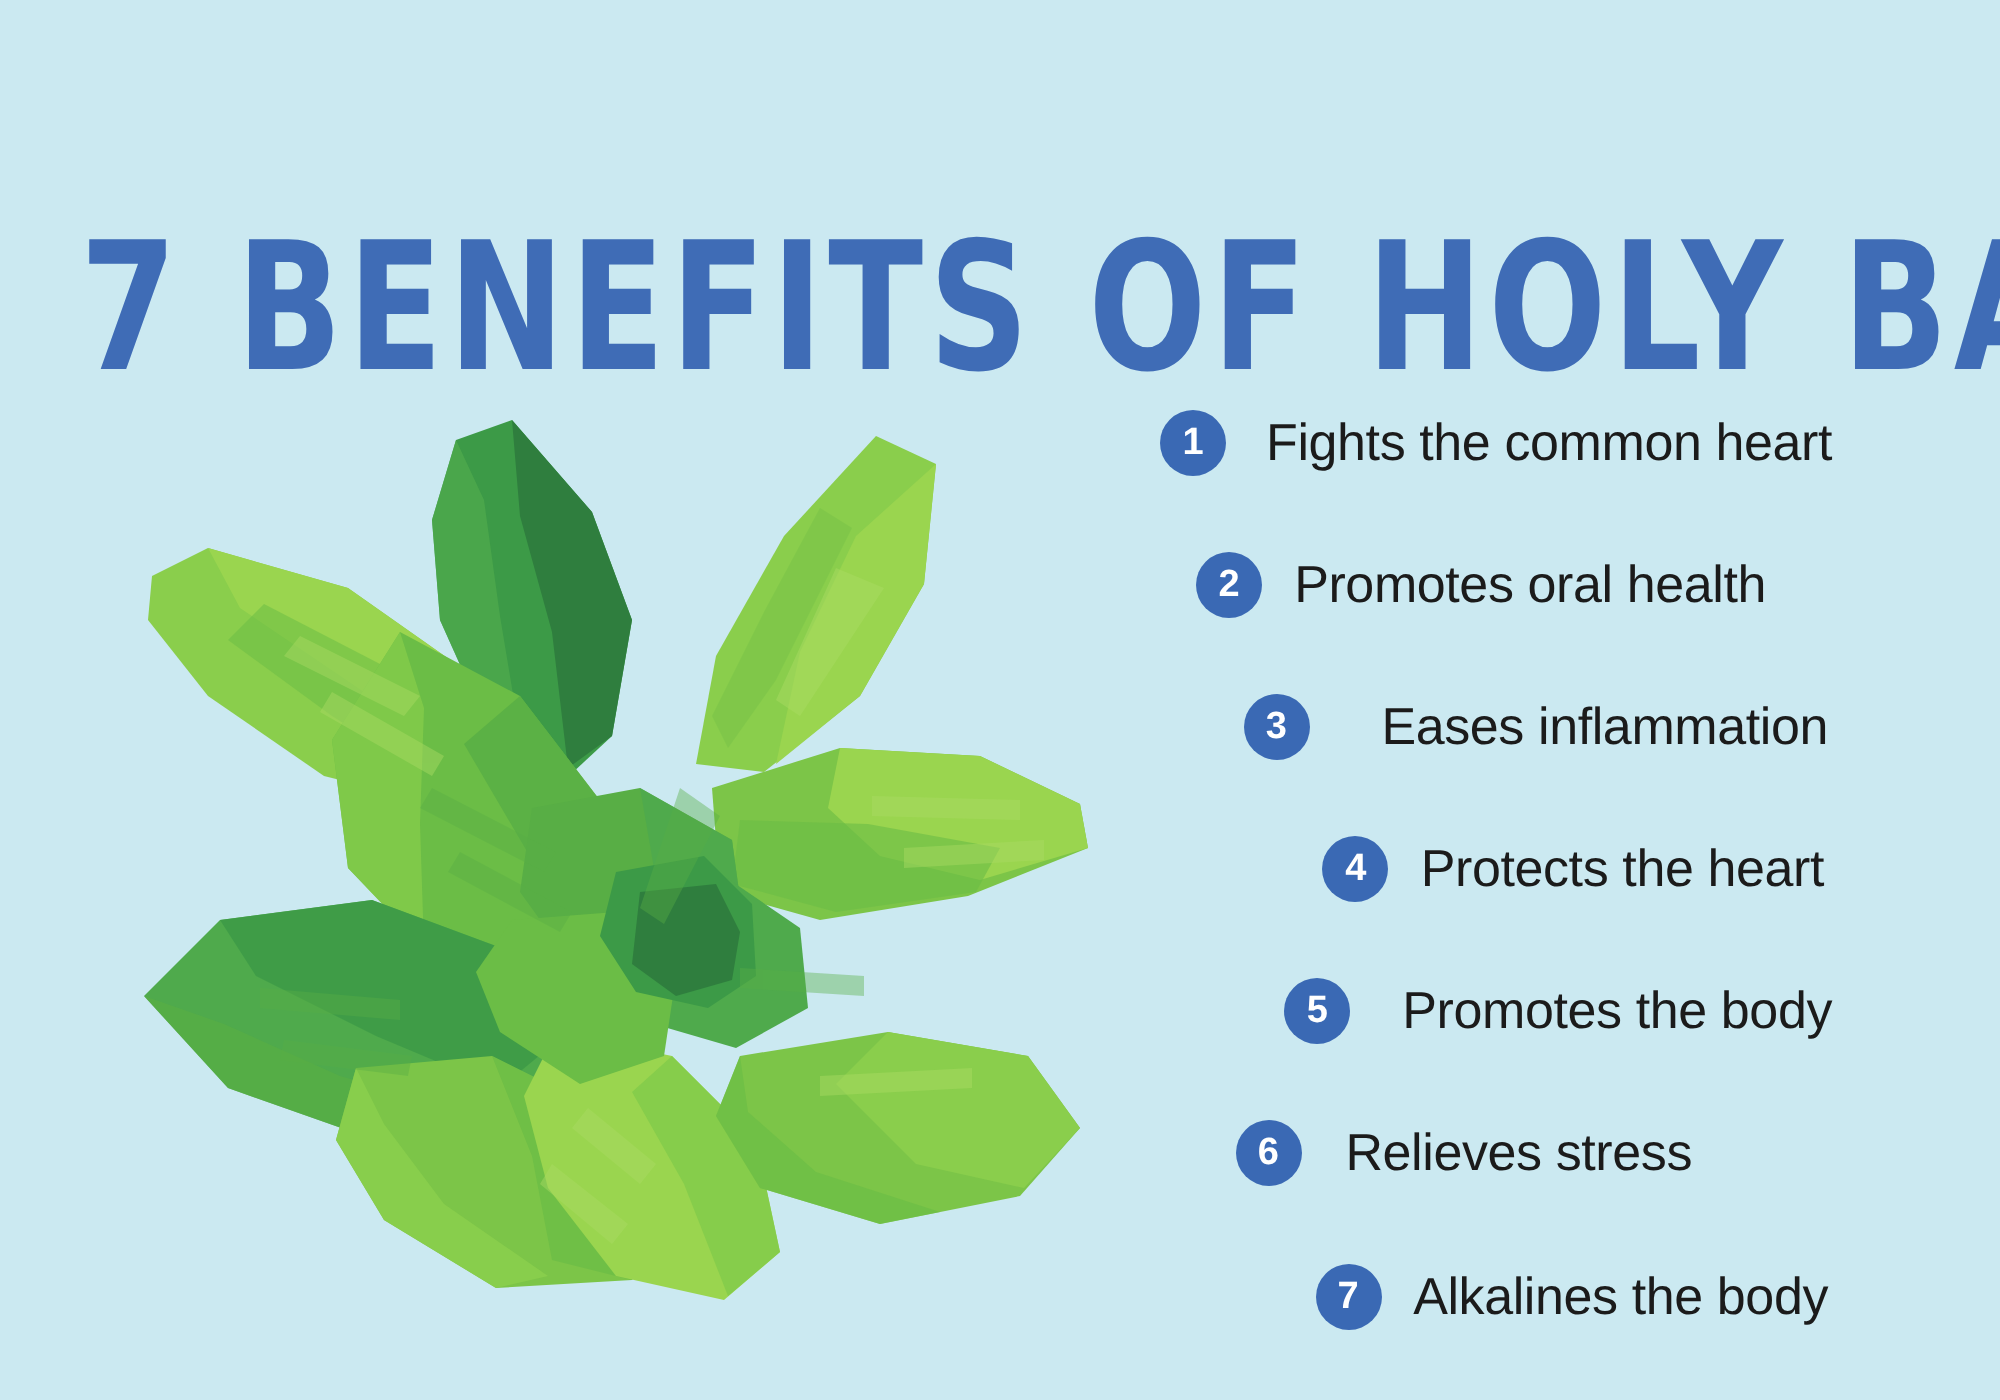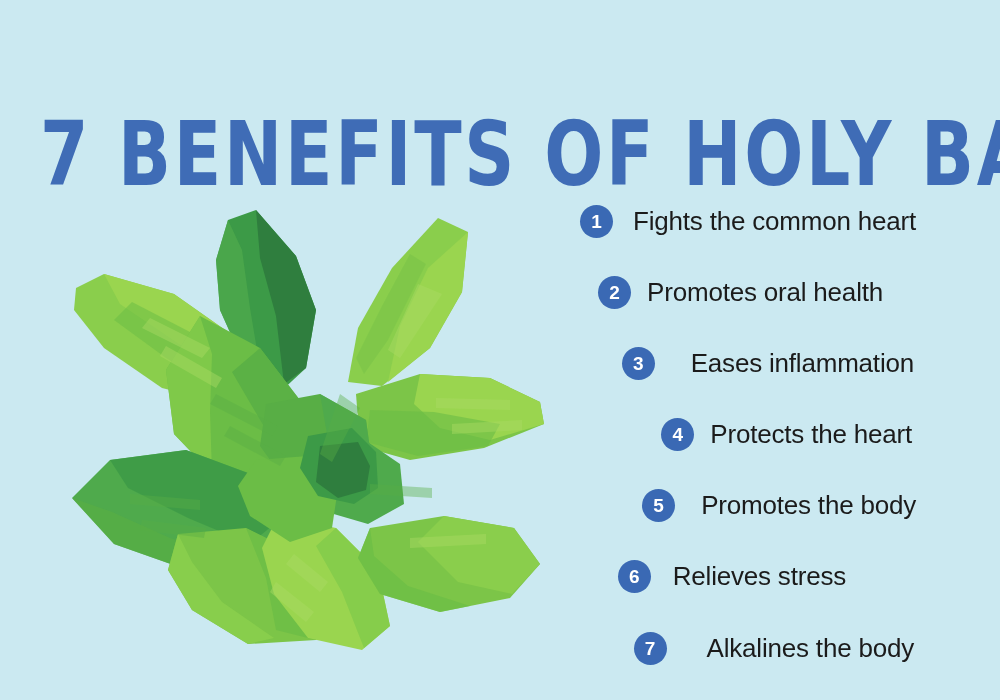--- a/index.html
+++ b/index.html
@@ -99,21 +99,21 @@
     font-weight: 400;
   }
 
   
   .row-gap-1 .benefit-text { margin-left: 20px; }
   .row-gap-2 .benefit-text { margin-left: 16px; text-align: center; }
   .row-gap-3 .benefit-text { margin-left: 36px; }
   .row-gap-4 .benefit-text { margin-left: 16px; }
   .row-gap-5 .benefit-text { margin-left: 26px; }
   .row-gap-6 .benefit-text { margin-left: 22px; }
-  .row-gap-7 .benefit-text { margin-left: 40px; }
+  .row-gap-7 .benefit-text { margin-left: 16px; }
 </style>
 </head>
 <body>
 
 <div id="poster">
 
   <h1 id="title">7 BENEFITS OF HOLY BASIL</h1>
 
   <div id="plant-illustration">
     <svg viewBox="0 0 490 466" xmlns="http://www.w3.org/2000/svg">

